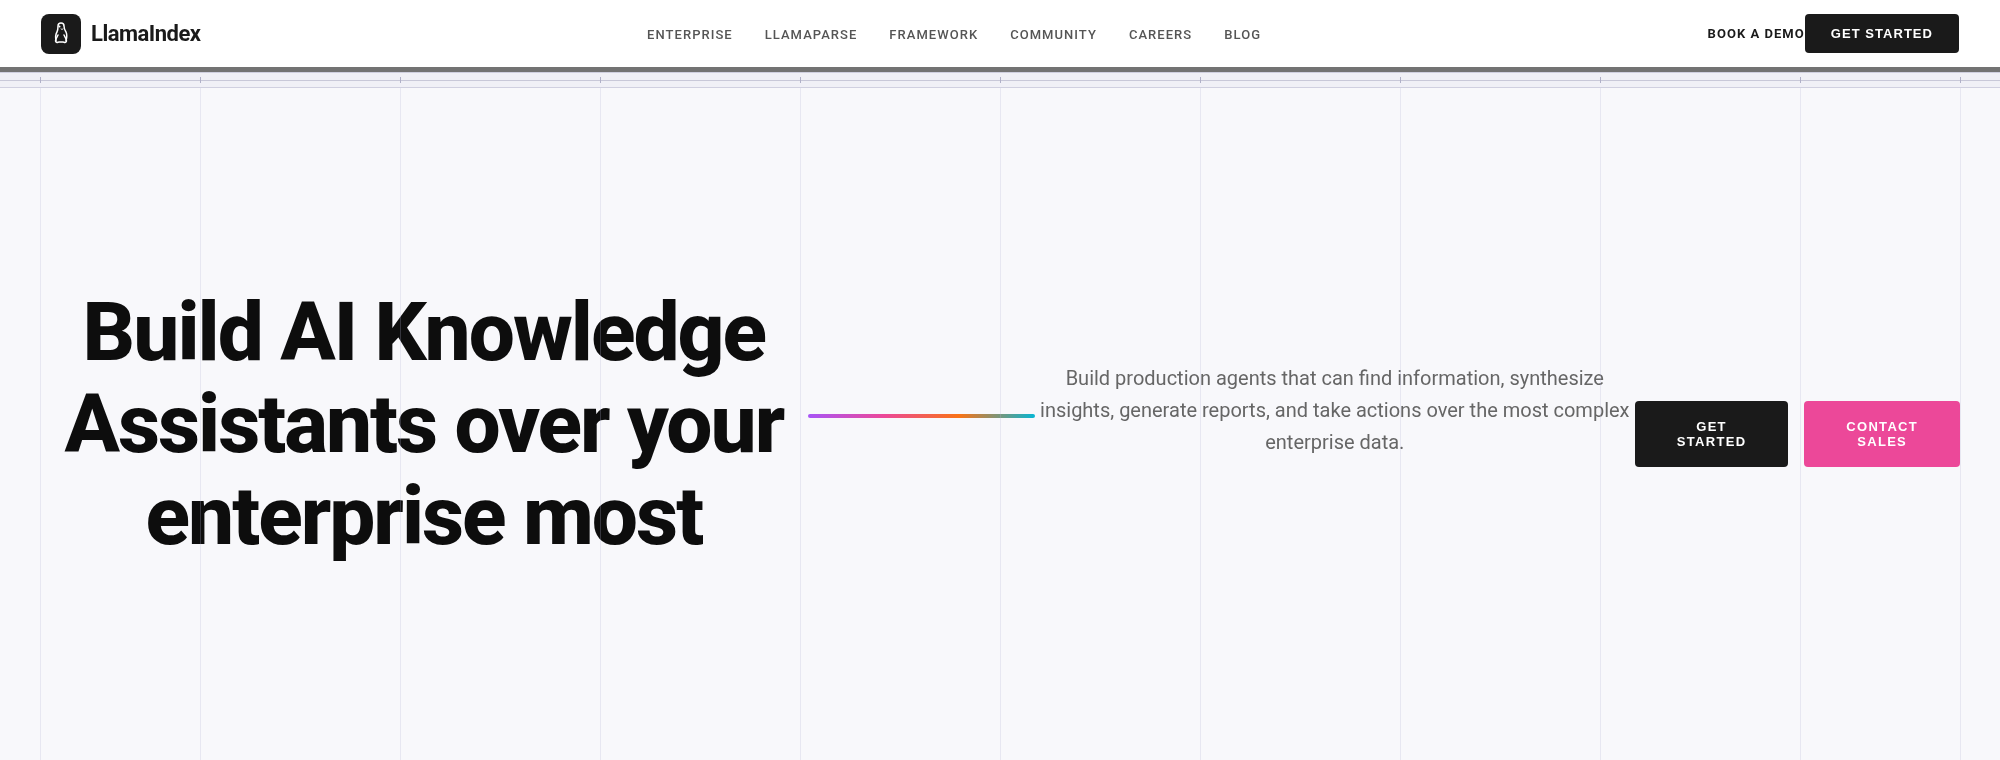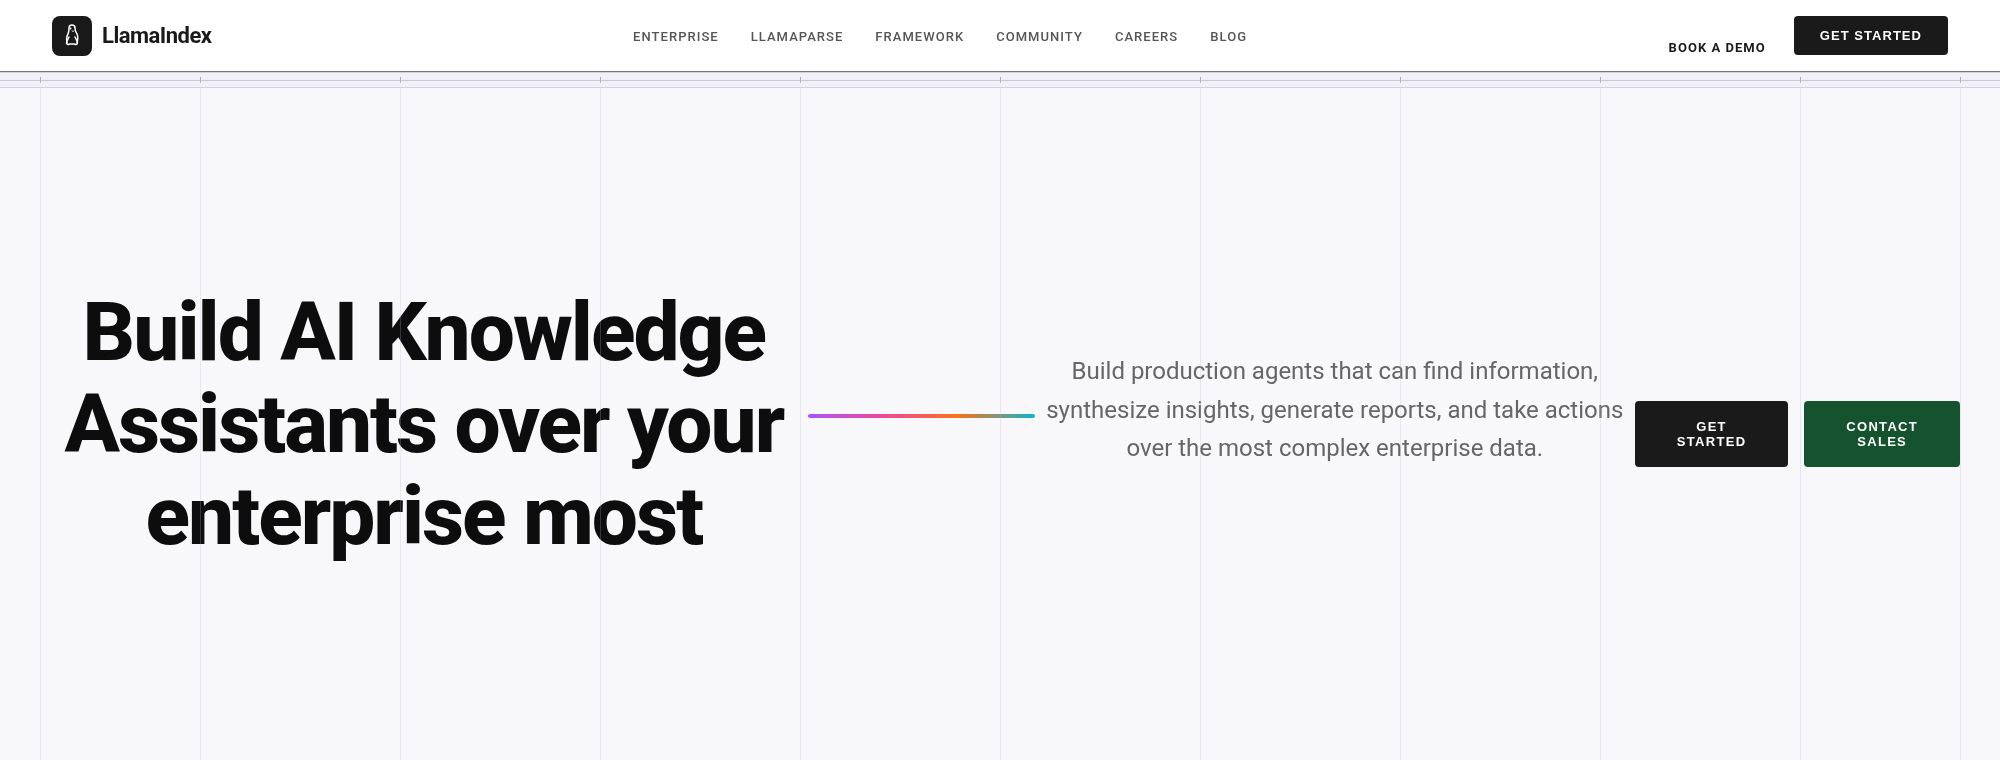--- a/index.html
+++ b/index.html
@@ -14,24 +14,24 @@
       width: 2000px;
       min-height: 760px;
       overflow-x: hidden;
     }
 
     
     nav {
       display: flex;
       align-items: center;
       justify-content: space-between;
-      padding: 0 52px;
+      padding: 0 41px;
       height: 72px;
       background: #ffffff;
-      border-bottom: 1px solid #737373;
+      border-bottom: 5px solid #737373;
       position: relative;
       z-index: 10;
     }
 
     .nav-logo {
       display: flex;
       align-items: center;
       gap: 10px;
       text-decoration: none;
     }
@@ -64,22 +64,21 @@
       text-decoration: none;
       font-size: 13px;
       font-weight: 500;
       color: #555;
       letter-spacing: 0.08em;
       text-transform: uppercase;
     }
 
     .nav-right {
       display: flex;
-      align-items: flex-end;
-      gap: 28px;
+      align-items: center;
     }
 
     .nav-book-demo {
       font-size: 13px;
       font-weight: 700;
       letter-spacing: 0.08em;
       text-transform: uppercase;
       color: #1a1a1a;
       cursor: pointer;
       text-decoration: none;
@@ -172,21 +171,21 @@
 
     .gradient-underline {
       width: 420px;
       height: 4px;
       background: linear-gradient(to right, #a855f7, #ec4899, #f97316, #06b6d4);
       border-radius: 2px;
       margin: 0 auto 36px;
     }
 
     .hero-subtitle {
-      font-size: 24px;
+      font-size: 20px;
       color: #666;
       text-align: center;
       max-width: 600px;
       line-height: 1.6;
       margin-bottom: 48px;
       font-weight: 400;
     }
 
     .hero-buttons {
       display: flex;
@@ -200,21 +199,21 @@
       padding: 18px 42px;
       font-size: 13px;
       font-weight: 700;
       letter-spacing: 0.1em;
       text-transform: uppercase;
       cursor: pointer;
       border-radius: 4px;
     }
 
     .btn-secondary {
-      background: #14532d;
+      background: #ec4899;
       color: #ffffff;
       border: none;
       padding: 18px 42px;
       font-size: 13px;
       font-weight: 700;
       letter-spacing: 0.1em;
       text-transform: uppercase;
       cursor: pointer;
       border-radius: 4px;
     }

